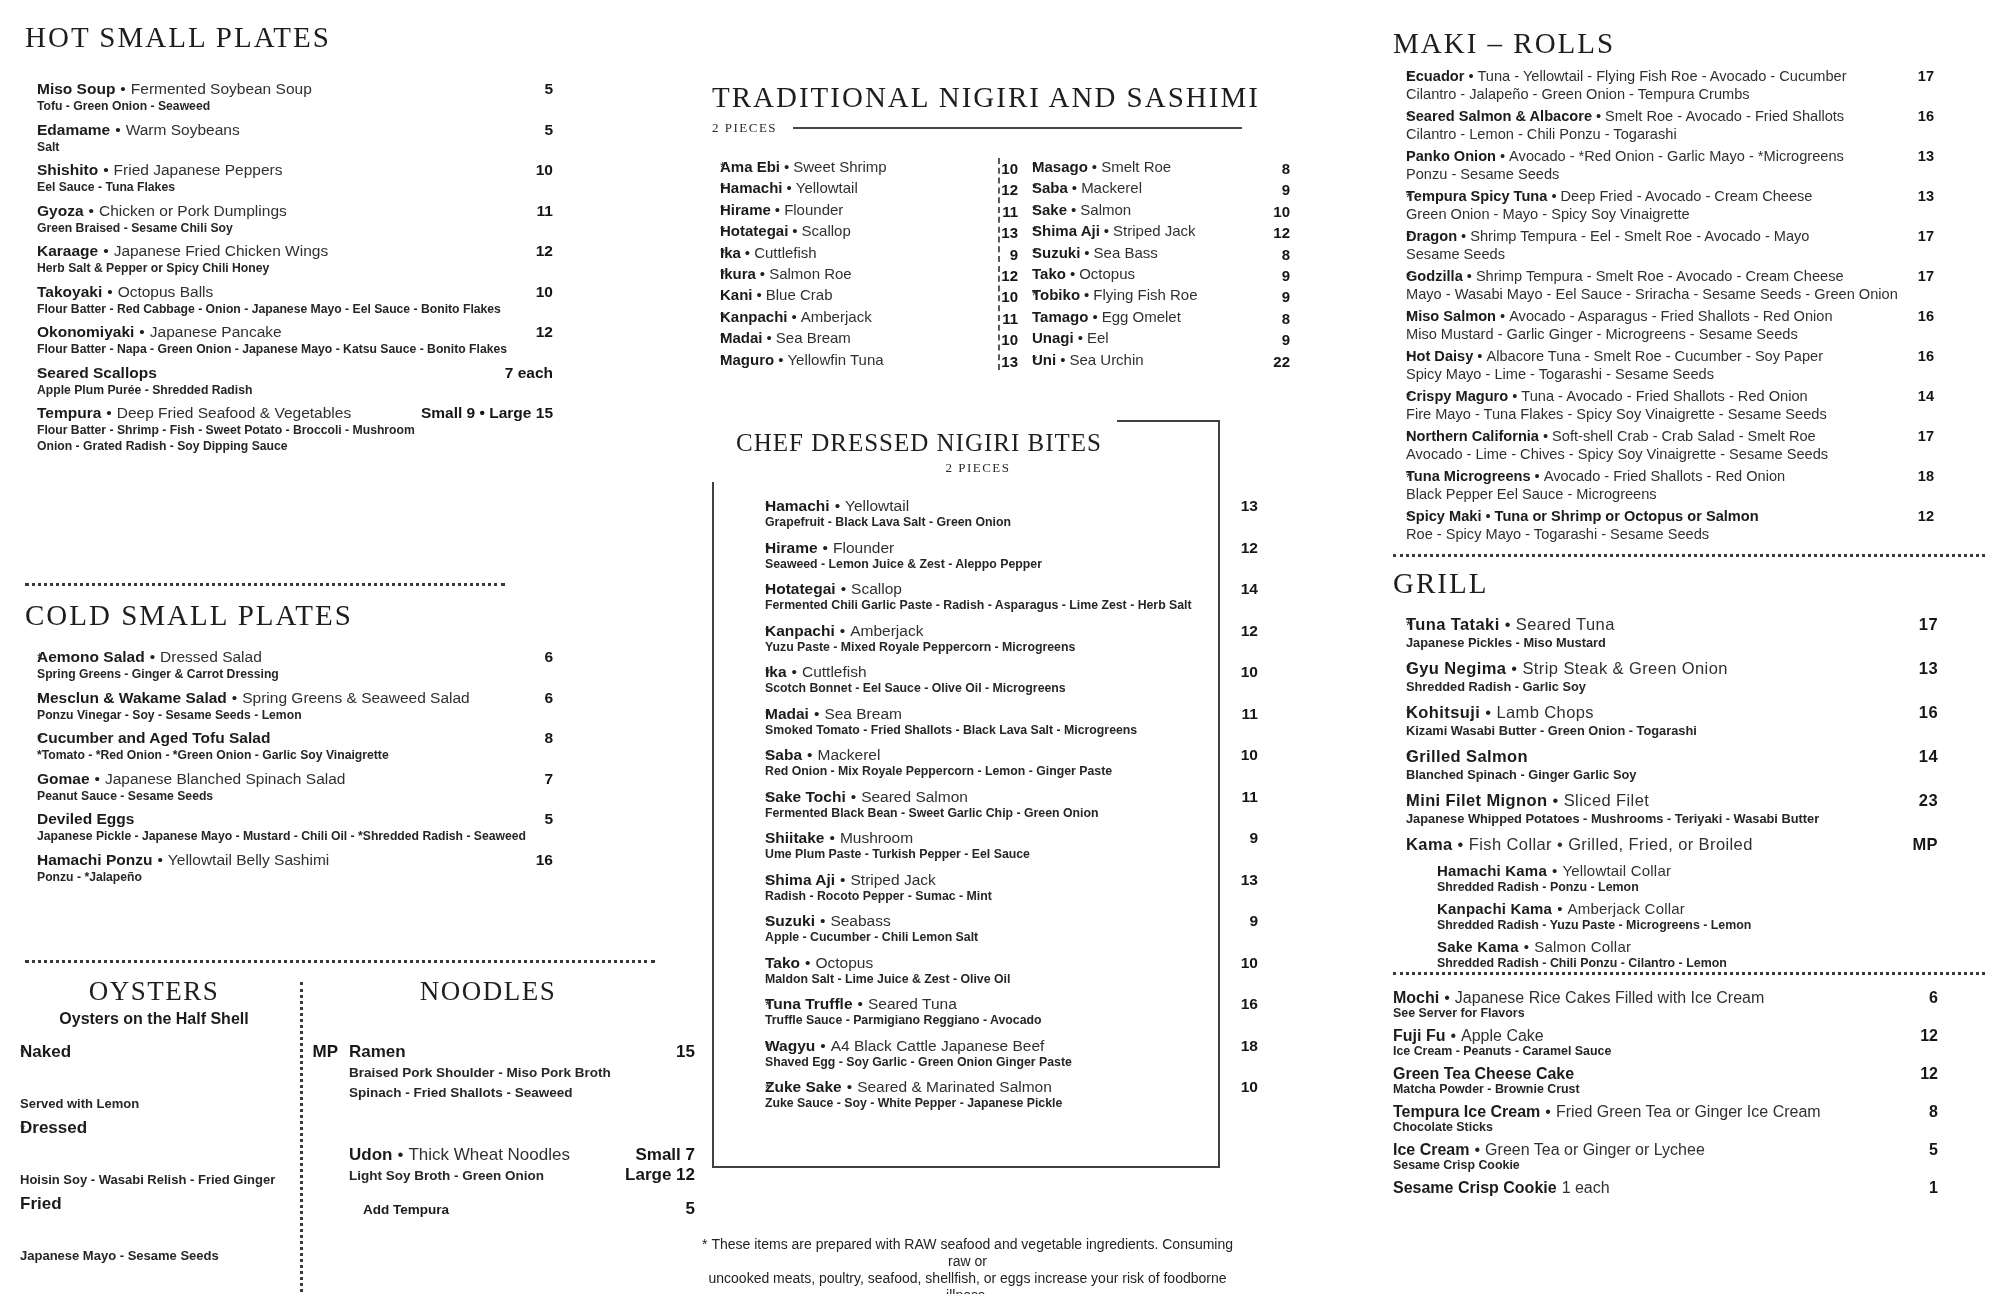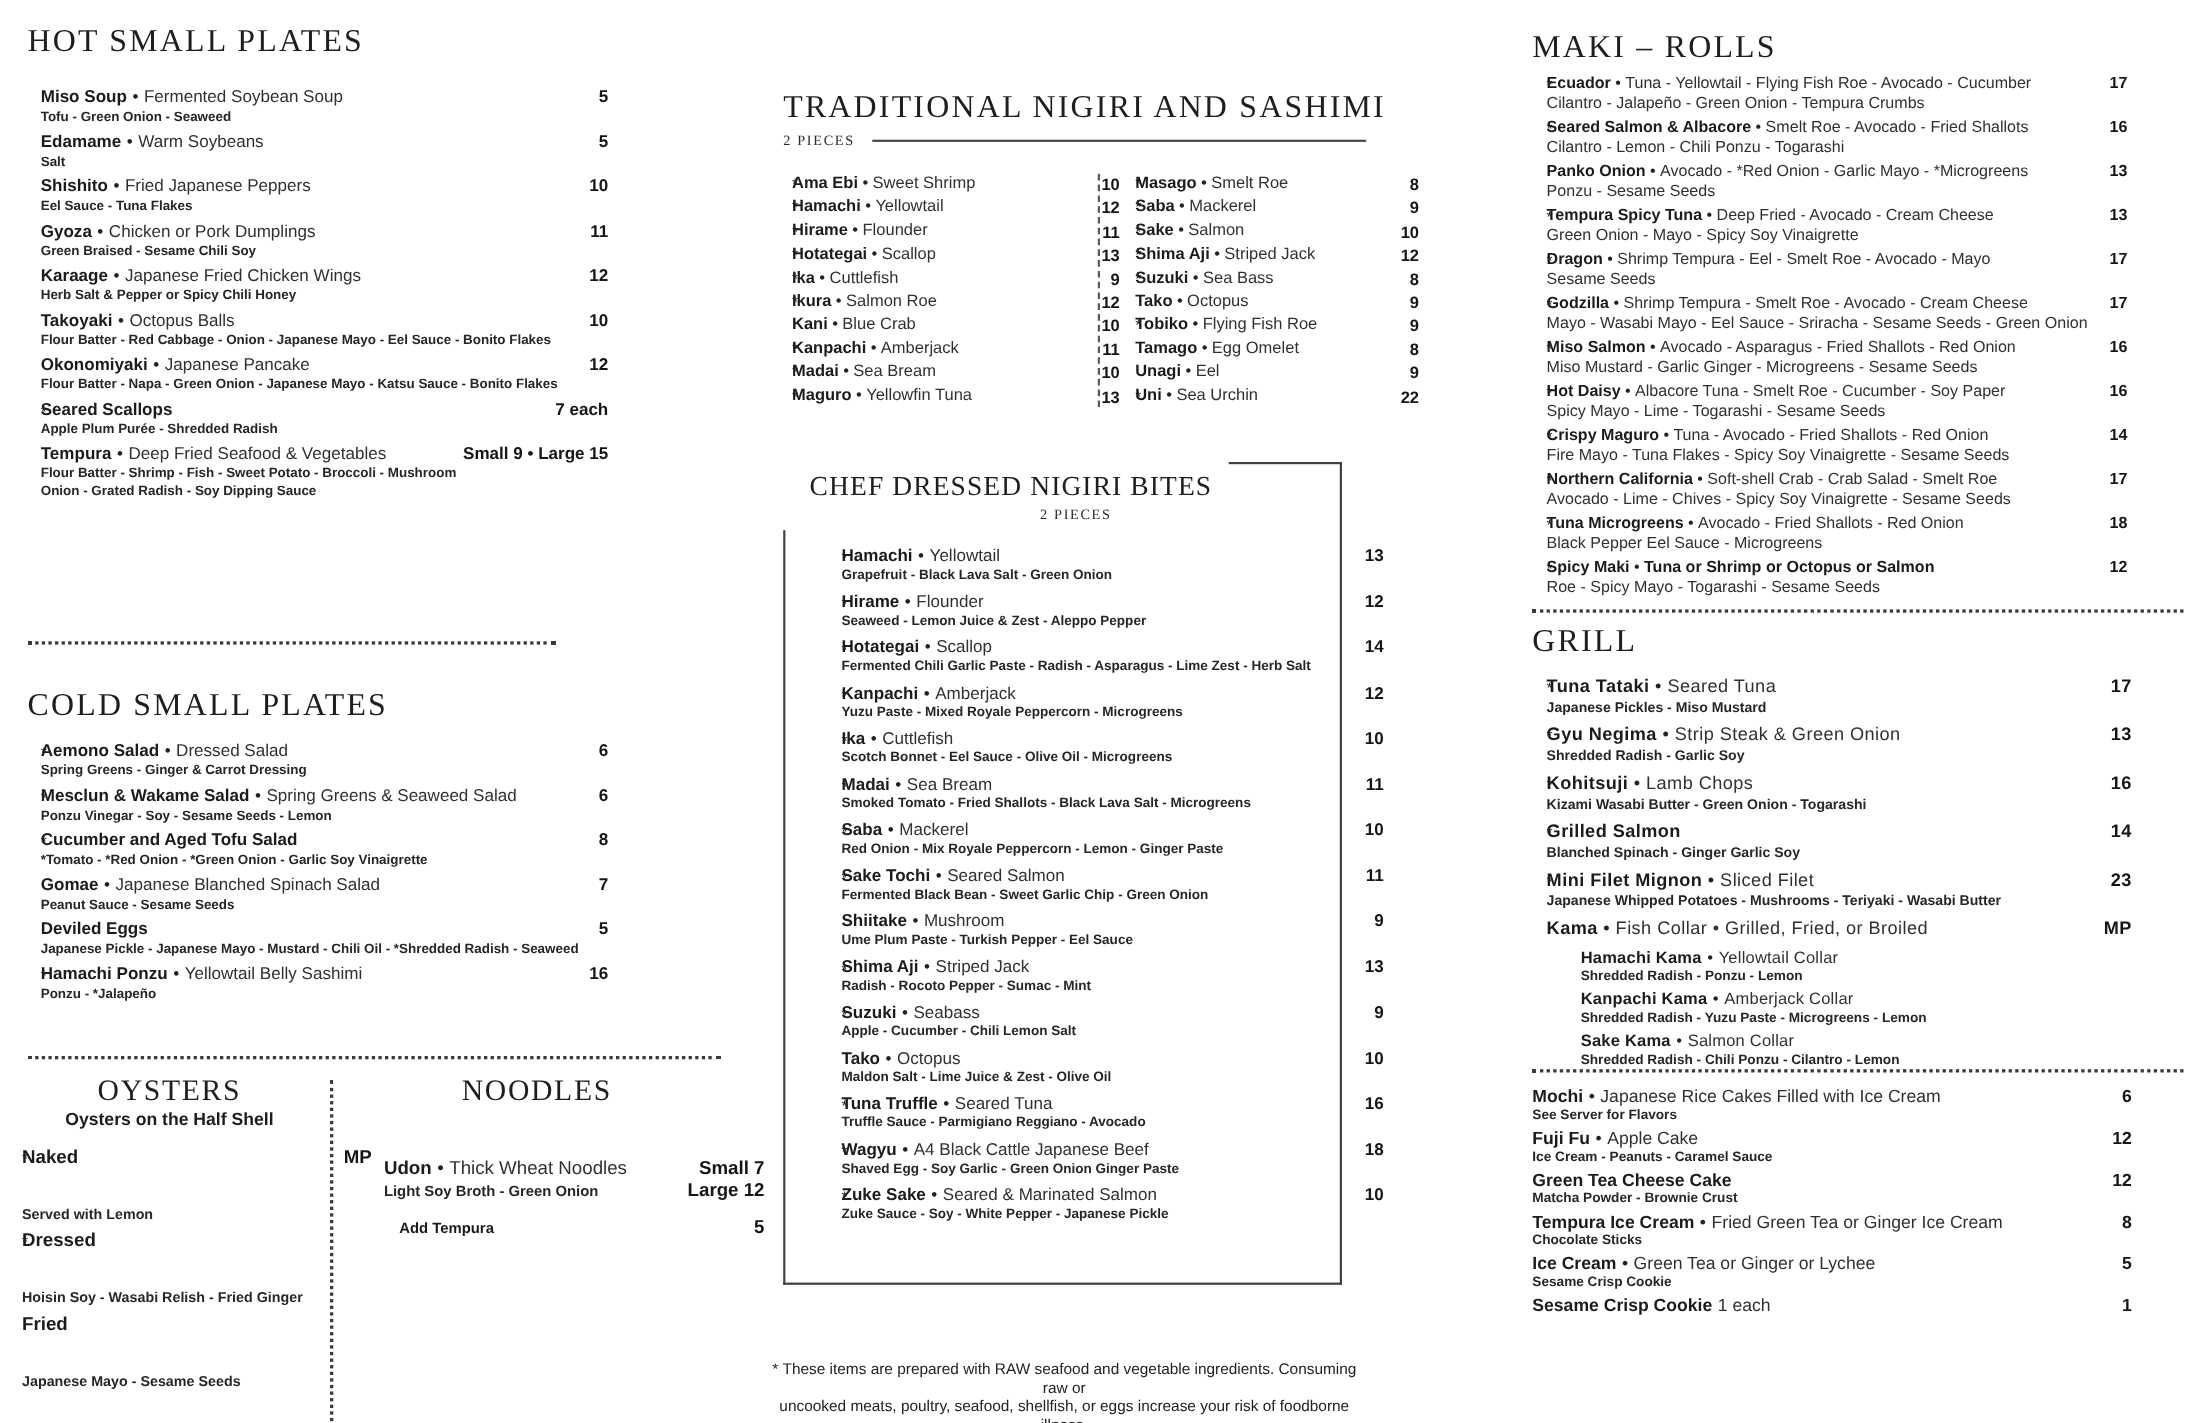--- a/index.html
+++ b/index.html
@@ -25,21 +25,21 @@
   .sep{margin:0 5px;color:#222;}
   .ds{color:#303030;}
   .ds.b{font-weight:700;color:#1b1b1b;}
   .pr{position:absolute;right:-48px;top:0;font-weight:700;color:#161616;white-space:nowrap;}
   .pr2{position:absolute;right:-48px;top:20px;font-weight:700;color:#161616;white-space:nowrap;}
   .sub{font-size:12.2px;font-weight:700;line-height:13.5px;color:#262626;margin-top:2px;white-space:nowrap;}
   .cont{font-size:14.6px;line-height:17.5px;color:#303030;white-space:nowrap;}
   
   #sec-hot{left:25px;top:20px;width:480px;}
   #sec-hot .title{margin-bottom:26px;}
-  #sec-cold{left:25px;top:624px;width:480px;}
+  #sec-cold{left:25px;top:598px;width:480px;}
   #sec-cold .title{margin-bottom:16px;}
   #sec-hot .l1,#sec-cold .l1{font-size:15.5px;line-height:18px;}
   #sec-hot .mi,#sec-cold .mi{margin-bottom:7px;}
   .hdiv{position:absolute;border-top:3px dotted #3a3a3a;height:0;}
   #div1{left:25px;top:583px;width:480px;}
   #div2{left:25px;top:960px;width:630px;}
   #div-maki{left:1393px;top:554px;width:592px;}
   #div-grill{left:1393px;top:972px;width:592px;}
   
   #sec-bottomleft{left:8px;top:974px;width:648px;display:flex;}
@@ -212,20 +212,25 @@
           <div class="l1"><span class="star">*</span><span class="nm">Shooter</span><span class="pr">8 each</span></div>
           <div class="sub">Quail Egg - Ponzu - Flying Fish Roe</div>
           <div class="sub">Sriracha - Lemon</div>
         </div>
       </div>
   </div>
   <div class="vdot"></div>
   <div class="noodles">
     <h2 class="title center">NOODLES</h2>
     <div class="items">
+        <div class="mi">
+          <div class="l1"><span class="nm">Ramen</span><span class="pr">15</span></div>
+          <div class="sub">Braised Pork Shoulder - Miso Pork Broth</div>
+          <div class="sub">Spinach - Fried Shallots - Seaweed</div>
+        </div>
         <div class="mi" style="margin-top: 44px;">
           <div class="l1"><span class="nm">Udon</span><span class="sep">•</span><span class="ds">Thick Wheat Noodles</span><span class="pr">Small 7</span><span class="pr2">Large 12</span></div>
           <div class="sub">Light Soy Broth -  Green Onion</div>
         </div>
         <div class="mi addon" style="margin-top: 14px;">
           <div class="l1"><span class="nm">Add Tempura</span><span class="pr">5</span></div>
         </div>
       </div>
   </div>
 </div>

